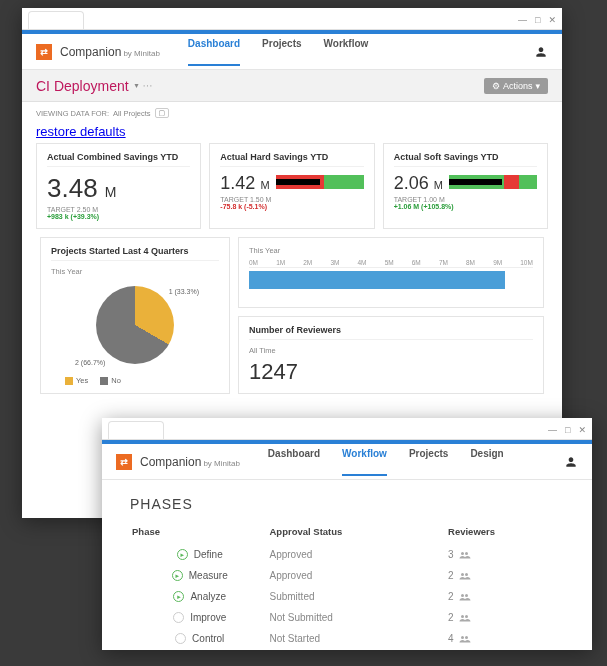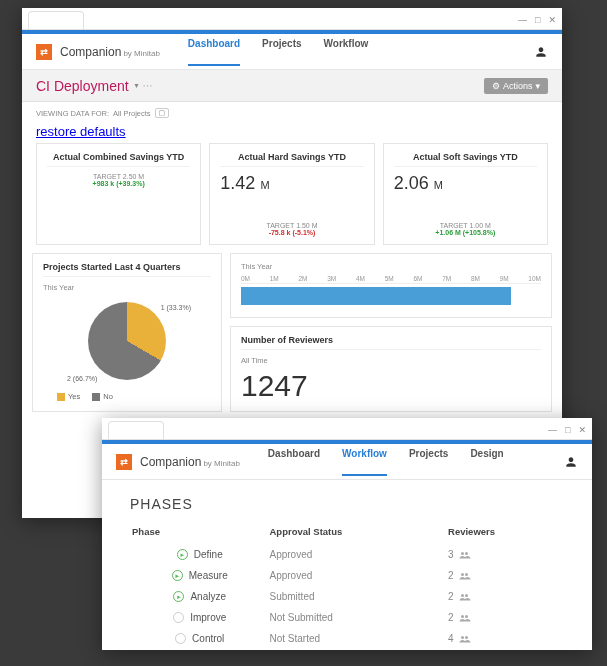--- a/index.html
+++ b/index.html
@@ -22,48 +22,48 @@
   .navtab.active::after { content: ""; position: absolute; left: 0; right: 0; bottom: -1px; height: 2px; background: #2a80d6; }
   .user-icon { margin-left: auto; width: 14px; height: 14px; }
   .user-icon svg { width: 14px; height: 14px; fill: #333; }
   .subhead { height: 32px; background: #f2f2f2; border-bottom: 1px solid #e0e0e0; display: flex; align-items: center; padding: 0 14px; }
   .subhead .title { font-size: 14px; color: #be185d; font-weight: 400; }
   .subhead .caret { margin-left: 6px; font-size: 8px; color: #888; }
   .subhead .dots { margin-left: 4px; font-size: 10px; color: #aaa; }
   .actions-btn { margin-left: auto; background: #9b9b9b; color: #fff; font-size: 9px; padding: 3px 8px; border-radius: 2px; display: flex; align-items: center; gap: 3px; }
   .filterbar { padding: 6px 14px; font-size: 7.5px; color: #888; display: flex; align-items: center; gap: 4px; }
   .filterbar .chip { border: 1px solid #ccc; padding: 0 3px; border-radius: 2px; font-size: 7px; }
-  .cards-row { display: flex; gap: 8px; padding: 0 14px 8px; text-align: center; }
+  .cards-row { display: flex; gap: 8px; padding: 0 14px 8px; }
   .card { border: 1px solid #e4e4e4; background: #fff; padding: 8px 10px; flex: 1; }
   .card-title { font-size: 9px; font-weight: 700; color: #333; border-bottom: 1px solid #f0f0f0; padding-bottom: 4px; margin-bottom: 6px; }
   .big-value { font-size: 26px; color: #333; font-weight: 300; }
   .big-value .unit { font-size: 14px; }
   .small-target { font-size: 7px; color: #888; margin-top: 2px; }
   .delta { font-size: 7px; font-weight: 600; }
   .delta.pos { color: #2a9d3a; }
   .delta.neg { color: #d32f2f; }
   .mid-value { font-size: 18px; color: #333; font-weight: 300; }
   .mid-value .unit { font-size: 11px; }
   .bar-gauge { height: 14px; width: 100%; background: #52c05a; position: relative; margin-top: 2px; margin-bottom: 4px; }
   .bar-gauge .red { position: absolute; height: 100%; background: #e53935; }
   .bar-gauge .inner { position: absolute; height: 6px; top: 4px; background: #000; }
-  .card-flex { display: flex; align-items: flex-start; gap: 6px; flex-direction: column; }
-  .row2 { display: flex; gap: 8px; padding: 0 10px 8px; }
+  .card-flex { display: flex; align-items: flex-start; gap: 6px; }
+  .row2 { display: flex; gap: 8px; padding: 0 18px 8px; }
   .card.pie { width: 190px; flex: none; }
   .col2 { flex: 1; display: flex; flex-direction: column; gap: 8px; }
   .subtext { font-size: 7.5px; color: #888; margin-bottom: 4px; }
   .pie-wrap { display: flex; align-items: center; justify-content: center; padding: 6px 0; position: relative; }
   .pie-chart { width: 78px; height: 78px; border-radius: 50%; background: conic-gradient(#eab13a 0deg 120deg, #777 120deg 360deg); position: relative; }
   .pie-label { position: absolute; font-size: 7px; color: #666; }
   .legend { display: flex; gap: 12px; padding: 6px 0 0 14px; font-size: 7.5px; color: #666; }
   .legend .sw { display: inline-block; width: 8px; height: 8px; margin-right: 3px; vertical-align: middle; }
   .hbar-chart { height: 34px; position: relative; }
   .hbar-axis { display: flex; justify-content: space-between; font-size: 6.5px; color: #999; border-bottom: 1px solid #eee; padding-bottom: 1px; }
   .hbar-bar { height: 18px; background: #4a9ed8; margin-top: 3px; width: 90%; }
-  .huge-value { font-size: 30px; color: #333; font-weight: 300; }
+  .huge-value { font-size: 22px; color: #333; font-weight: 300; }
   
   .phases-body { padding: 16px 28px; }
   .phases-title { font-size: 14px; color: #444; letter-spacing: 1px; font-weight: 400; margin-bottom: 12px; }
   .ptable { width: 100%; font-size: 10px; color: #666; }
   .ptable th { text-align: left; font-size: 9.5px; color: #444; font-weight: 600; padding-bottom: 6px; }
   .ptable td { padding: 4px 0; color: #888; }
   .phase-cell { display: flex; align-items: center; gap: 6px; color: #555; justify-content: center; }
   .pcircle { width: 11px; height: 11px; border-radius: 50%; border: 1.5px solid #ccc; display: inline-flex; align-items: center; justify-content: center; }
   .pcircle.done { border-color: #5cb85c; }
   .pcircle.done::after { content: "▸"; color: #5cb85c; font-size: 7px; }
@@ -110,20 +110,21 @@
     <span>VIEWING DATA FOR:</span>
     <span>All Projects</span>
     <span class="chip">▢</span>
     <br>
   </div>
   <div style="padding:0 14px 4px;font-size:13px"><a href="#">restore defaults</a></div>
 
   <div class="cards-row">
     <div class="card">
       <div class="card-title">Actual Combined Savings YTD</div>
+      <div class="big-value"><span>3.48</span> <span class="unit">M</span></div>
       <div class="small-target">TARGET 2.50 M</div>
       <div class="delta pos">+983 k (+39.3%)</div>
     </div>
     <div class="card">
       <div class="card-title">Actual Hard Savings YTD</div>
       <div class="card-flex">
         <div>
           <div class="mid-value"><span>1.42</span> <span class="unit">M</span></div>
         </div>
         <div style="flex:1">

